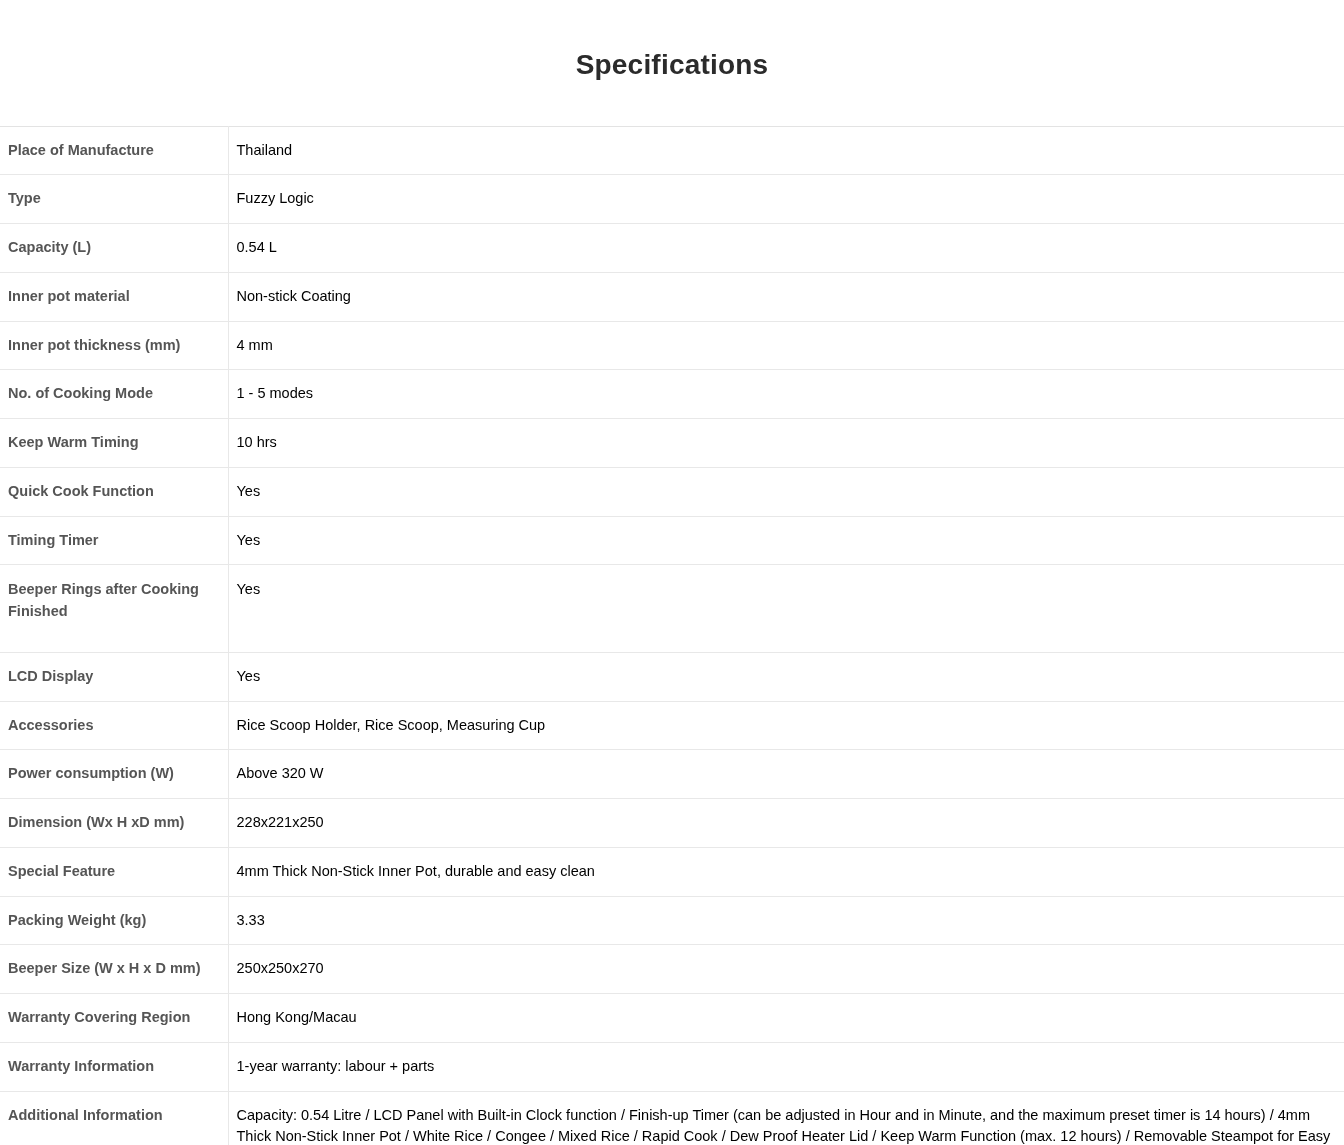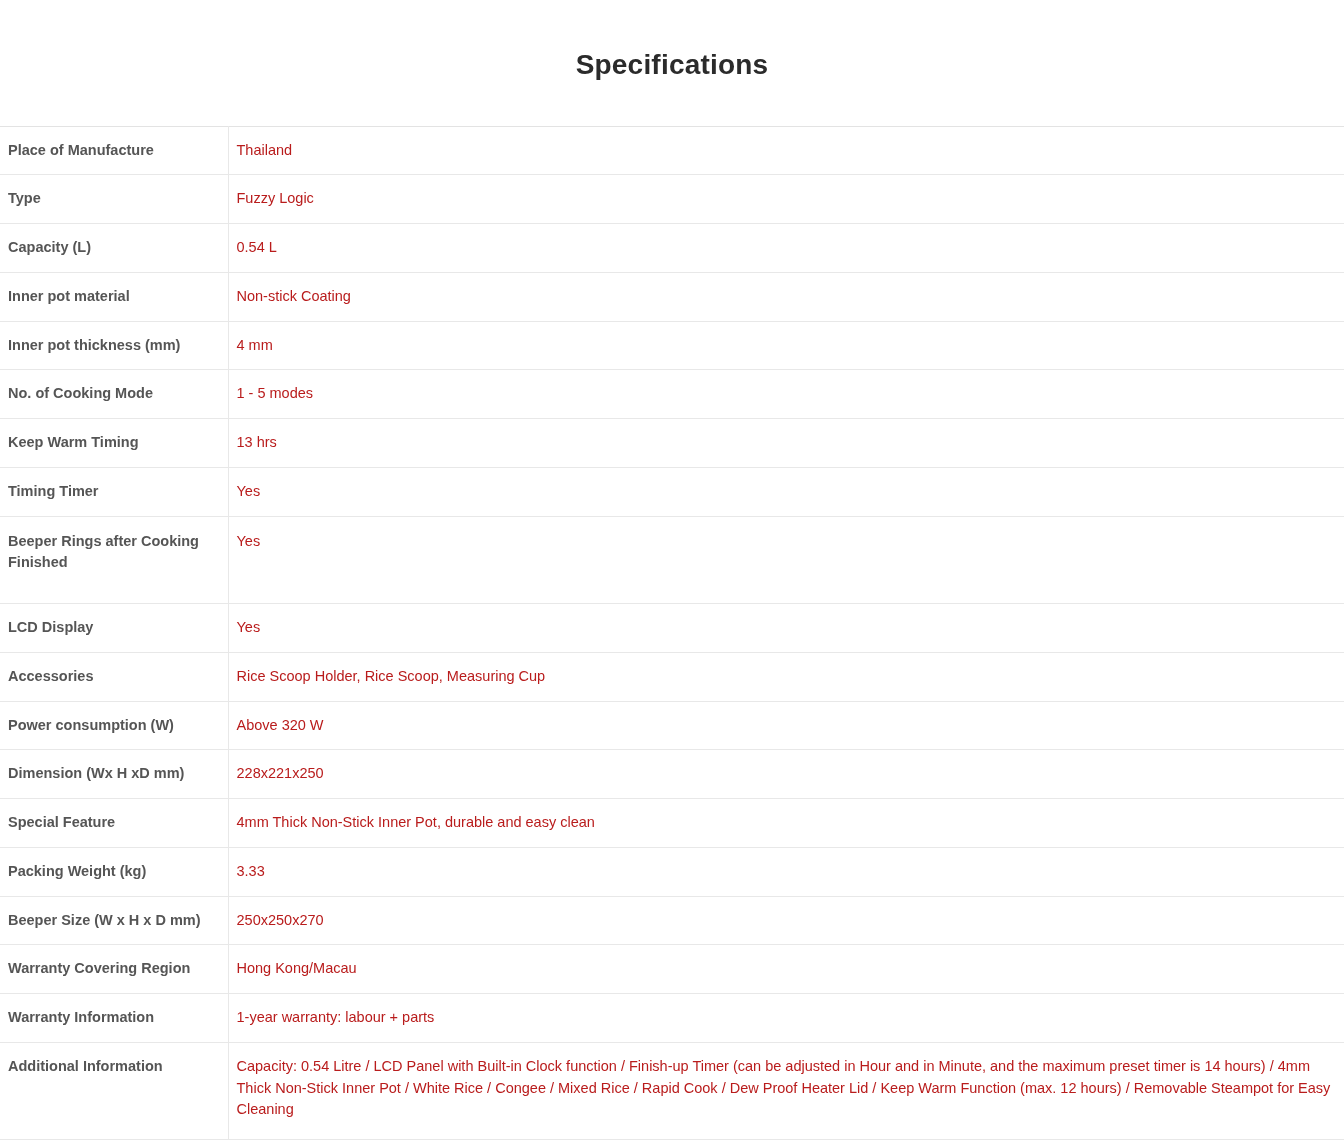--- a/index.html
+++ b/index.html
@@ -42,21 +42,21 @@
     width: 228px;
     min-width: 228px;
     max-width: 228px;
     font-weight: bold;
     color: #555555;
     border-right: 1px solid #e8e8e8;
     padding-left: 6px;
     padding-right: 14px;
   }
   td.spec-value {
-    color: #b91c1c;
+    color: #000000;
     padding-left: 12px;
     padding-right: 18px;
     font-weight: normal;
   }
   tr.tall-row td { padding-top: 14px; padding-bottom: 29px; }
   tr.last-row td { padding-bottom: 18px; }
 </style>
 </head>
 <body>
 
@@ -92,23 +92,27 @@
         <td class="spec-value">4 mm</td>
       </tr>
 
       <tr>
         <td class="spec-label">No. of Cooking Mode</td>
         <td class="spec-value">1 - 5 modes</td>
       </tr>
 
       <tr>
         <td class="spec-label">Keep Warm Timing</td>
-        <td class="spec-value">13 hrs</td>
+        <td class="spec-value">10 hrs</td>
       </tr>
 
+      <tr>
+        <td class="spec-label">Quick Cook Function</td>
+        <td class="spec-value">Yes</td>
+      </tr>
 
       <tr>
         <td class="spec-label">Timing Timer</td>
         <td class="spec-value">Yes</td>
       </tr>
 
       <tr class="tall-row">
         <td class="spec-label">Beeper Rings after Cooking Finished</td>
         <td class="spec-value">Yes</td>
       </tr>

